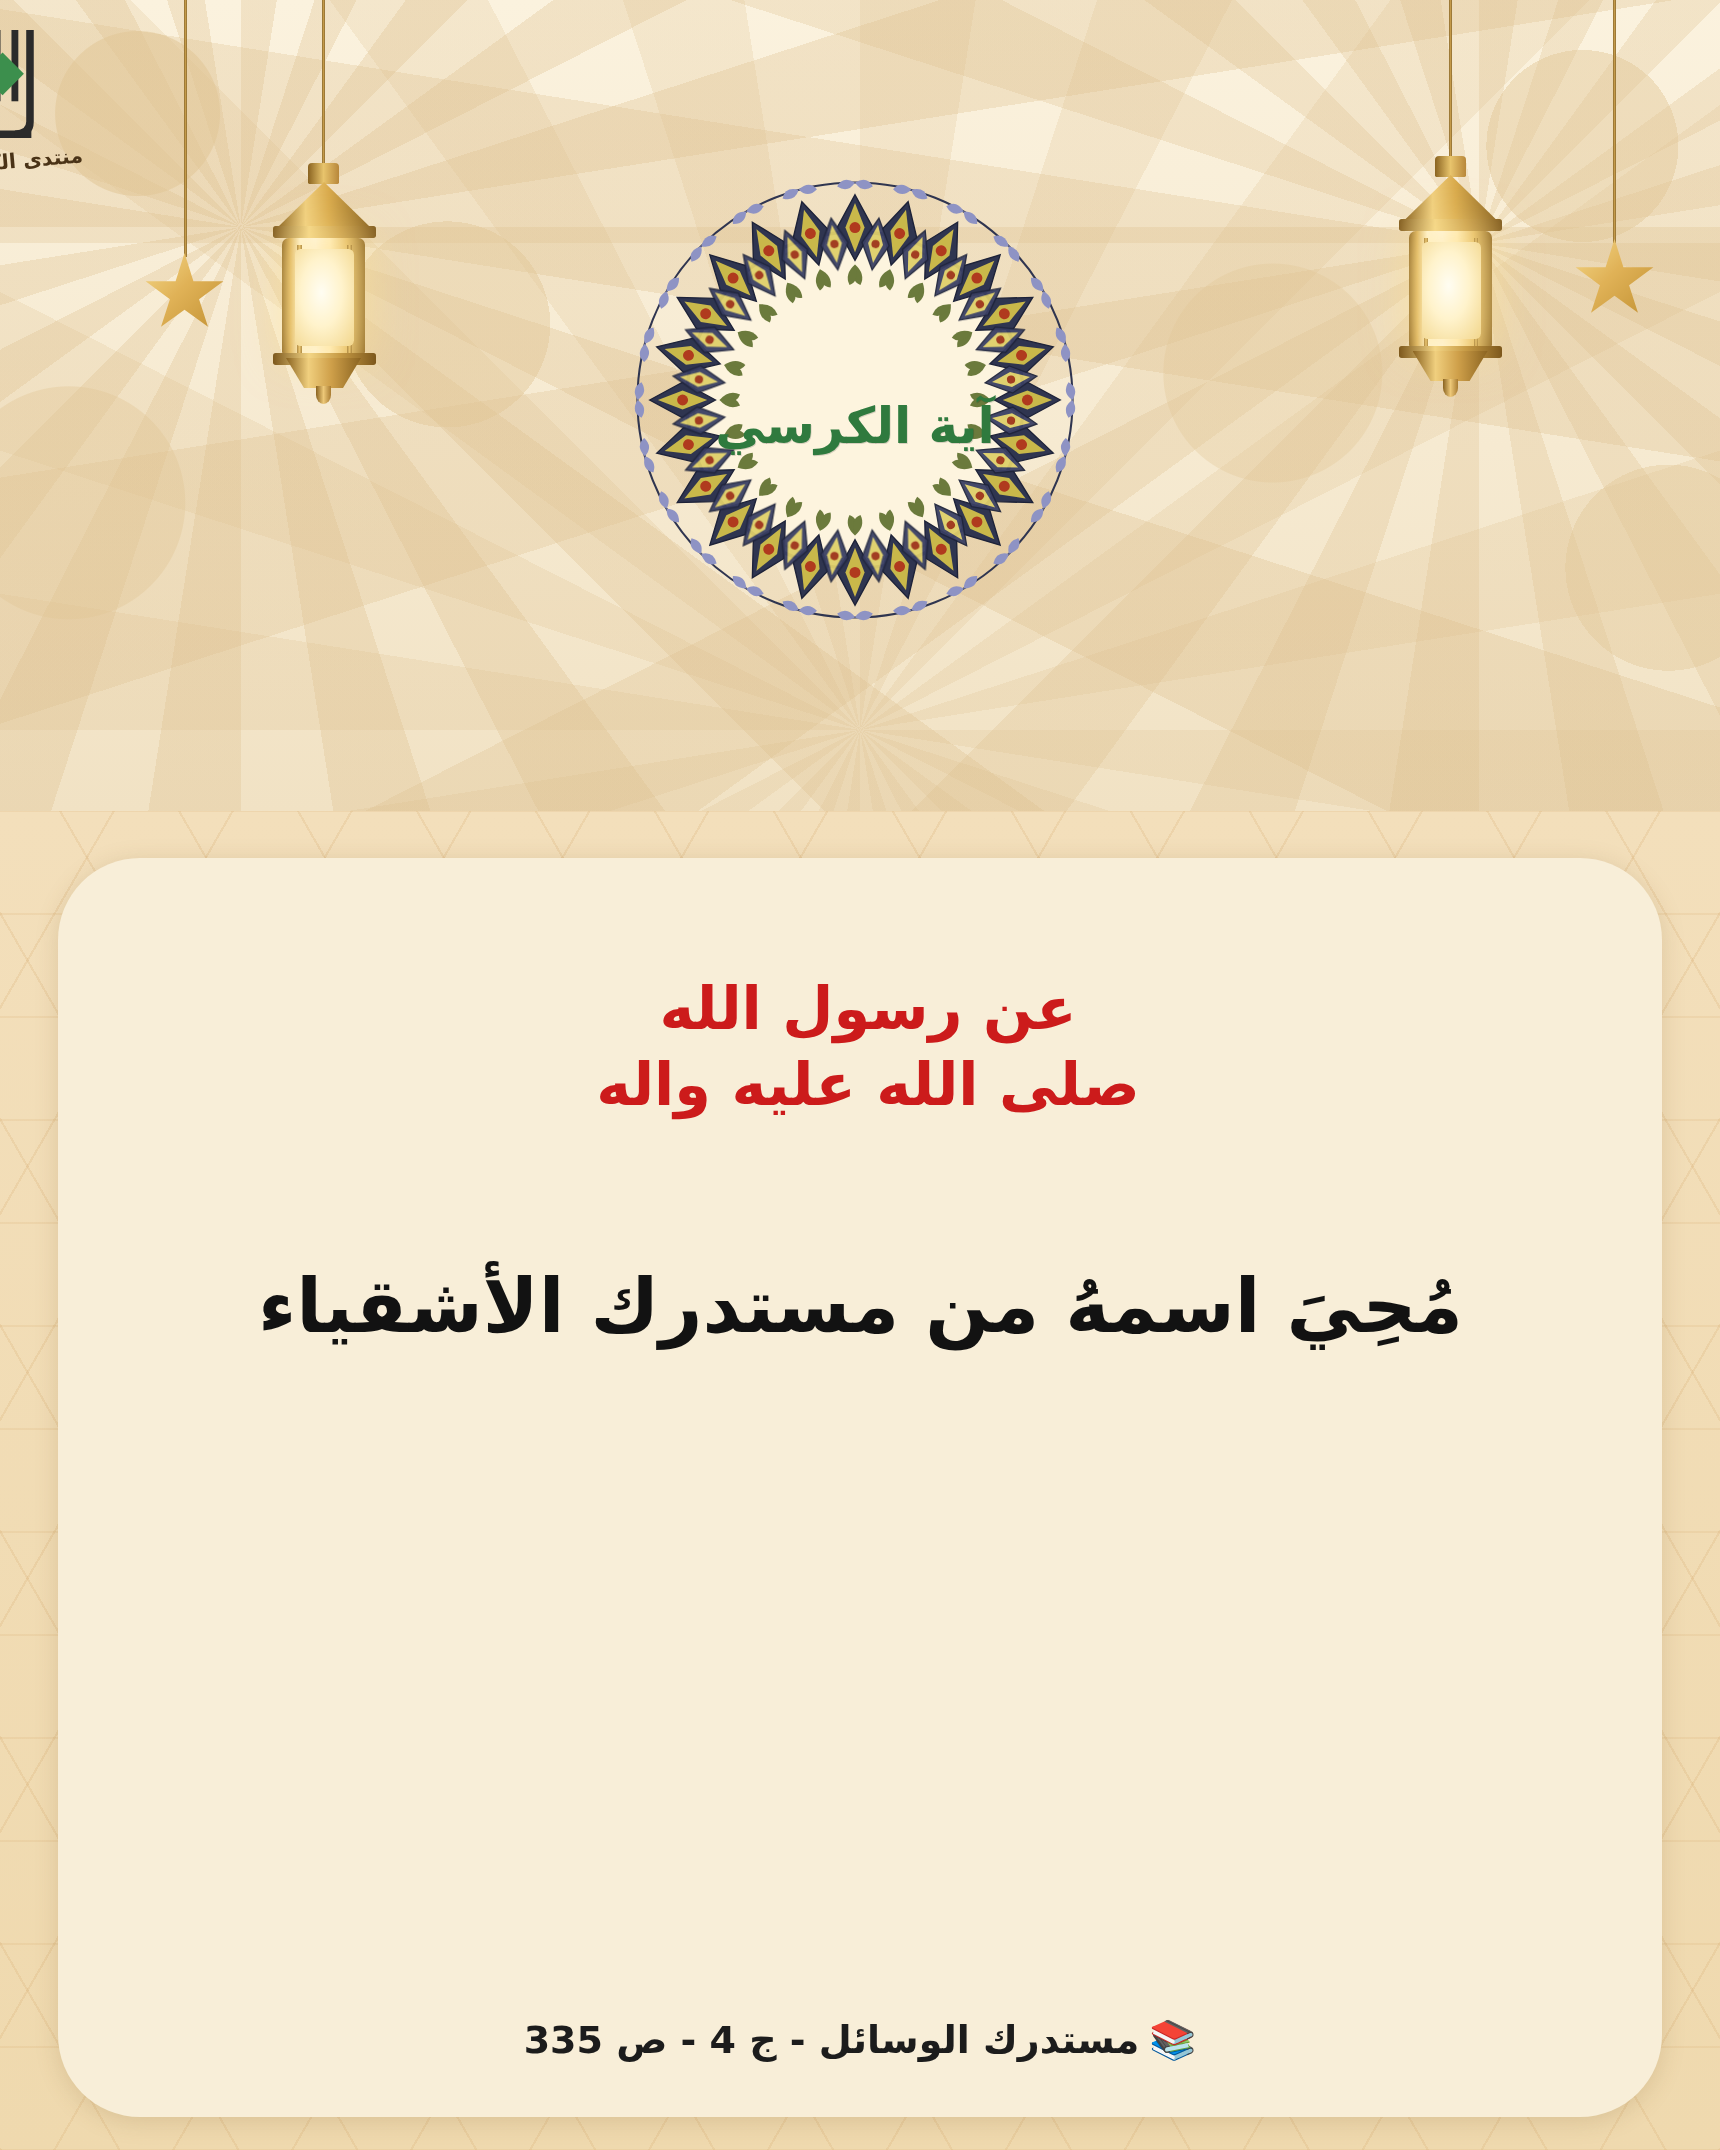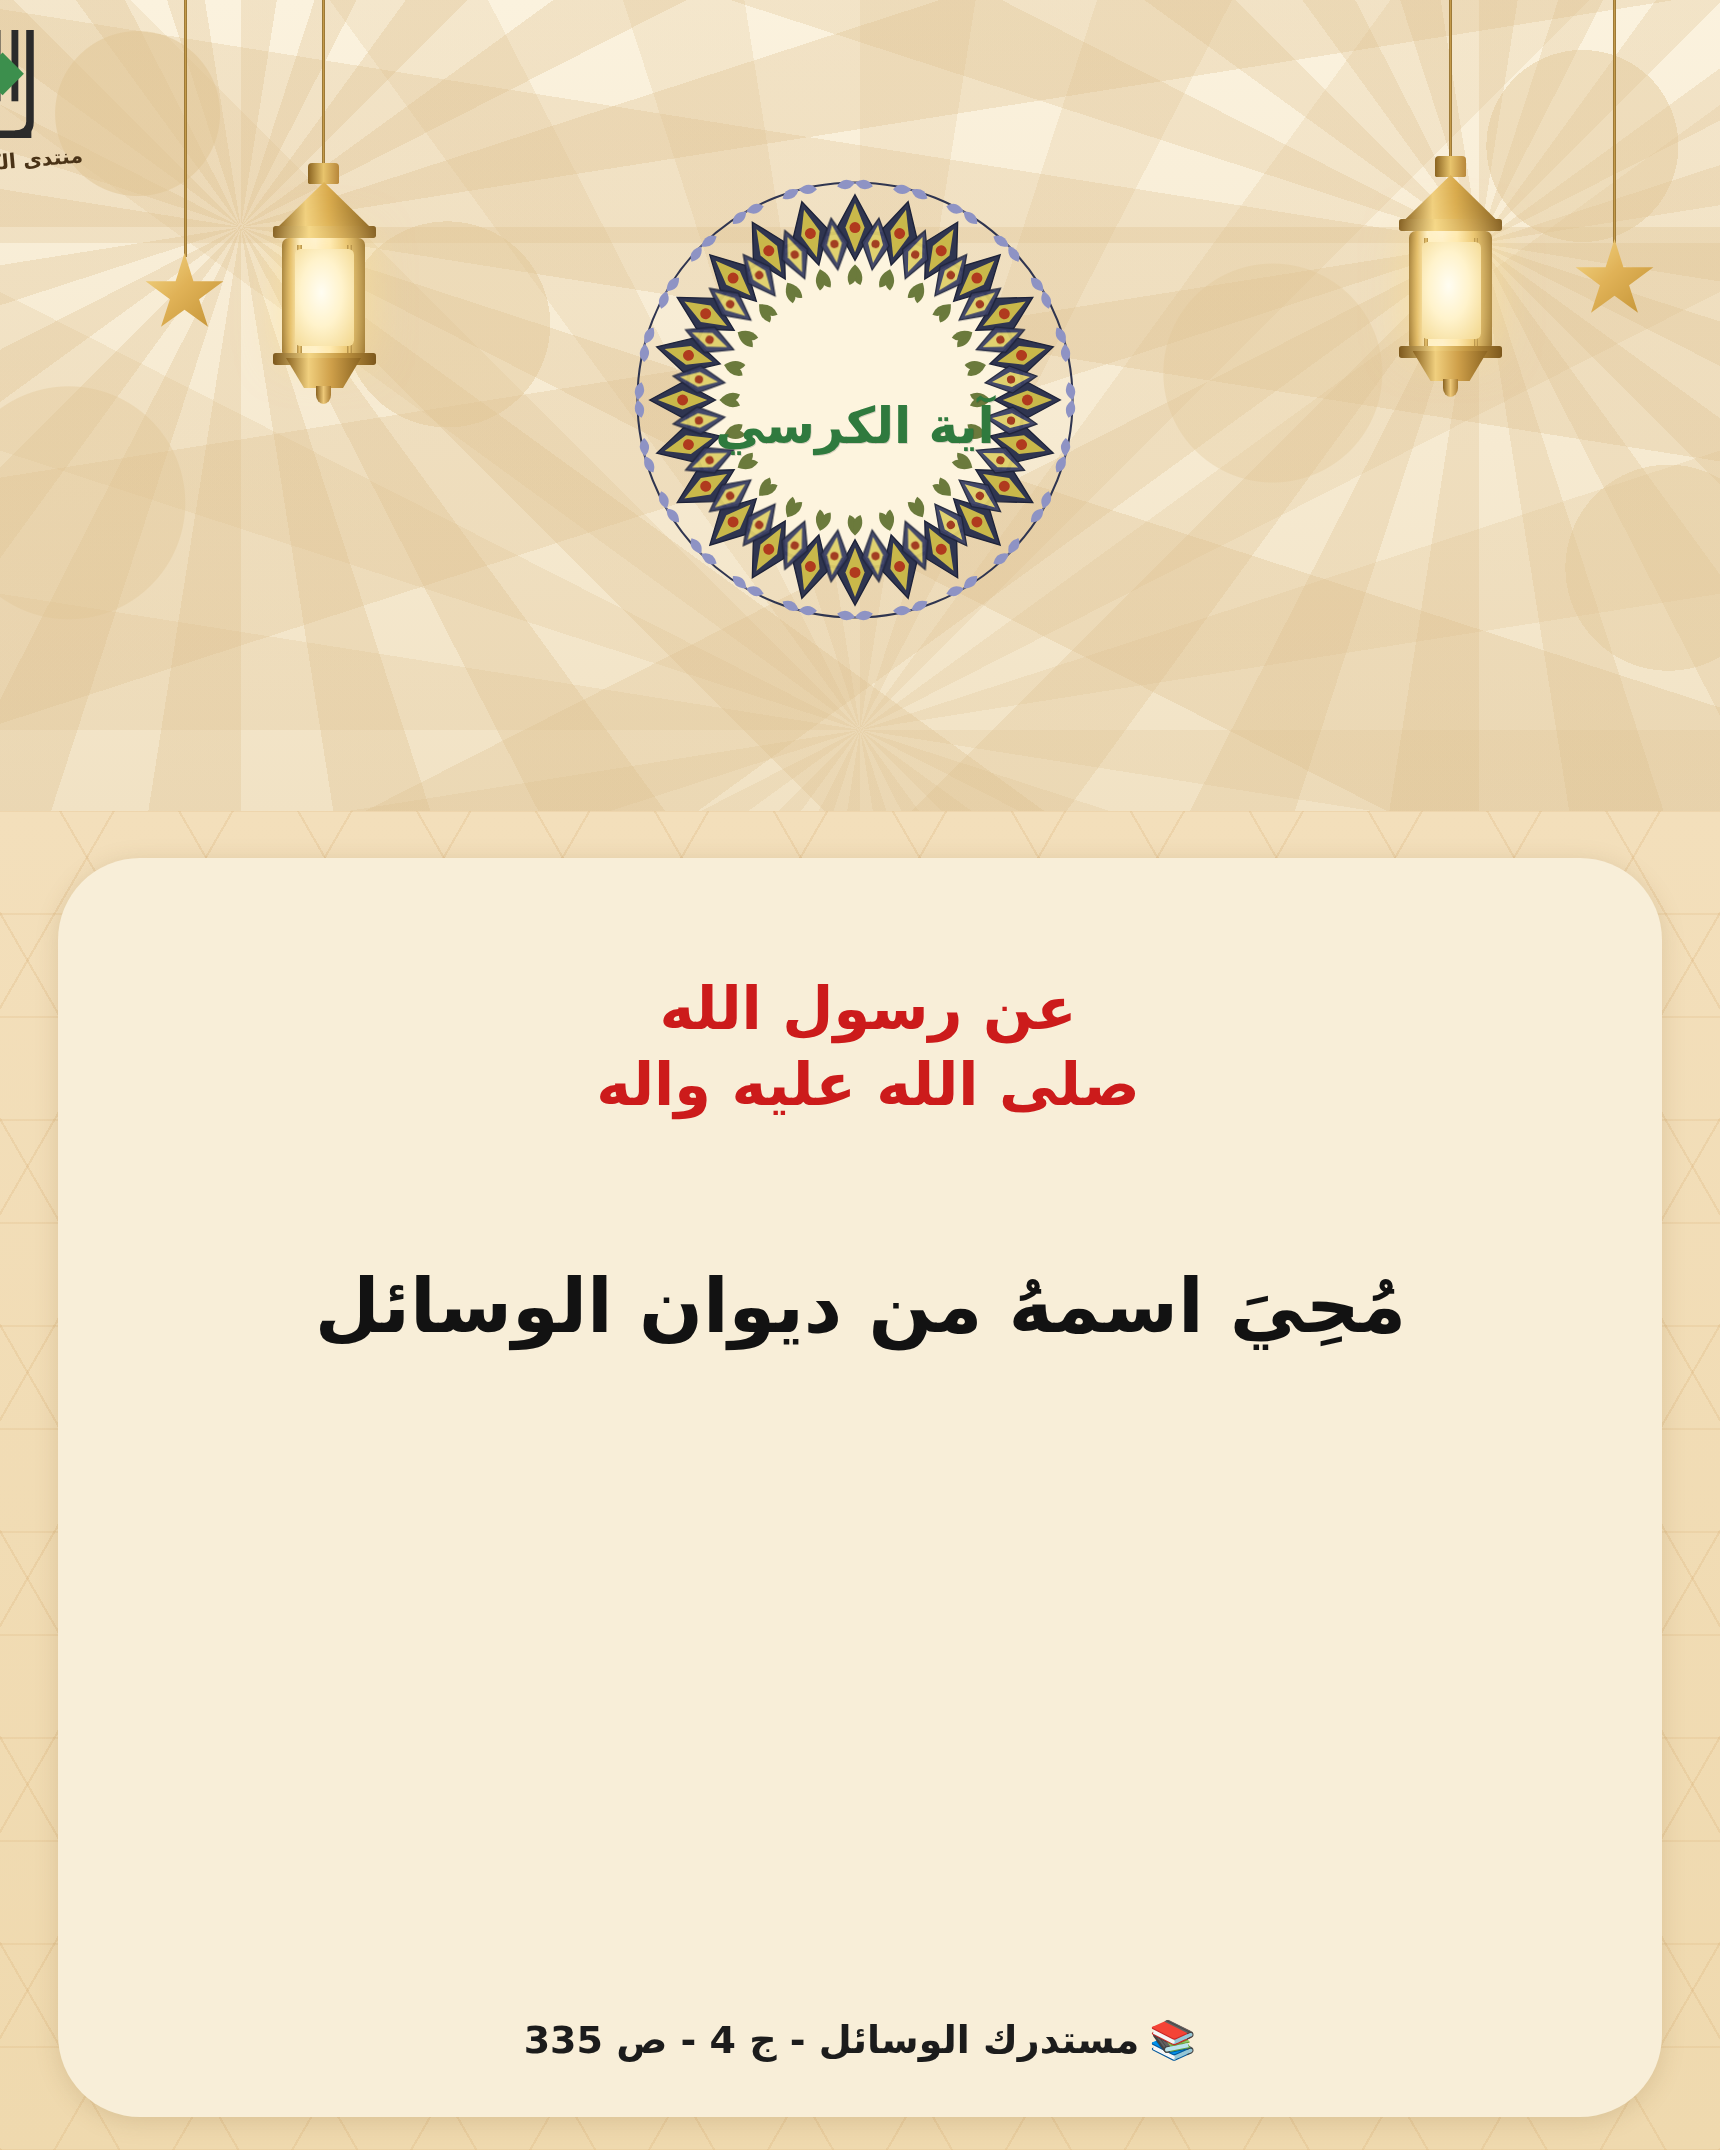--- a/index.html
+++ b/index.html
@@ -418,20 +418,20 @@
   <div class="roundel-title">آية الكرسي</div>
 </div>
 
 <div class="card">
   <div class="hadith-attrib">
     <div>عن رسول الله</div>
     <div>صلى الله عليه واله</div>
   </div>
 
   <div class="hadith-body">
-    <div>مُحِيَ اسمهُ من ديوان الوسائل</div>
+    <div>مُحِيَ اسمهُ من مستدرك الأشقياء</div>
   </div>
 
   <div class="source-line">
     <span class="source-icon">📚</span><span>مستدرك الوسائل - ج 4 - ص 335</span>
   </div>
 </div>
 
 
 </body></html>

